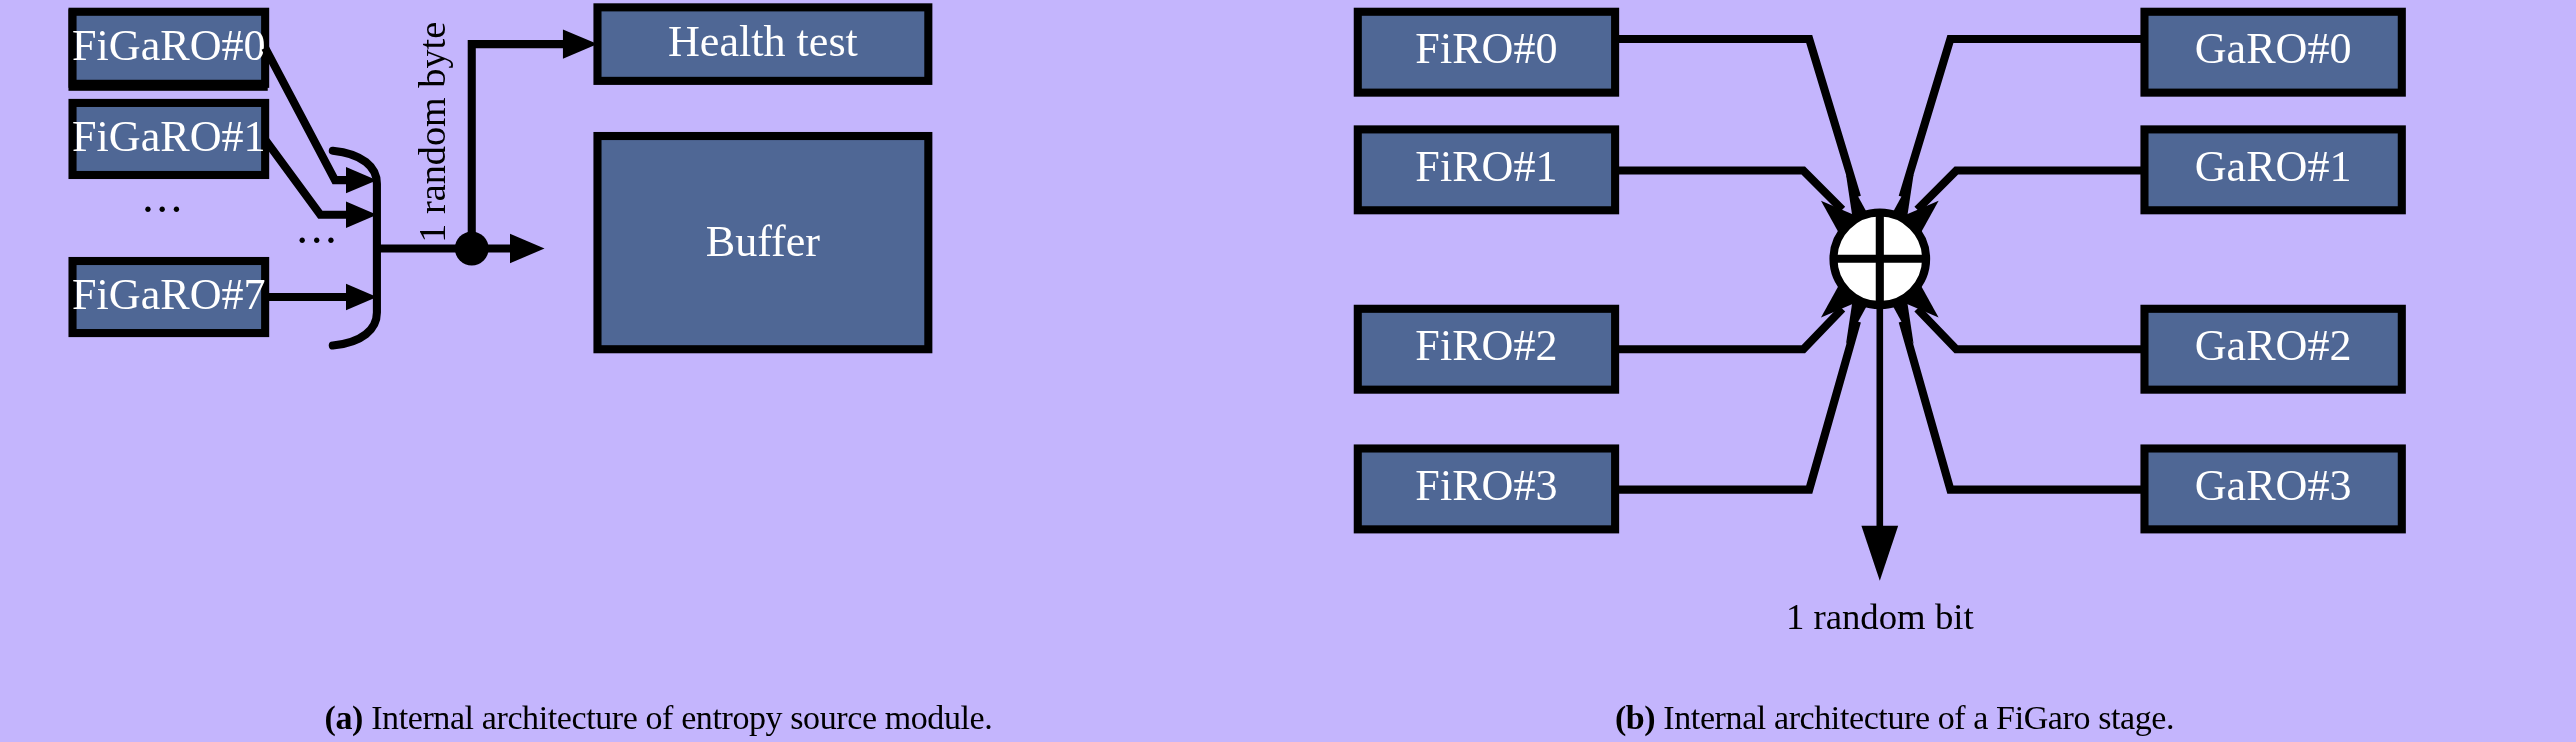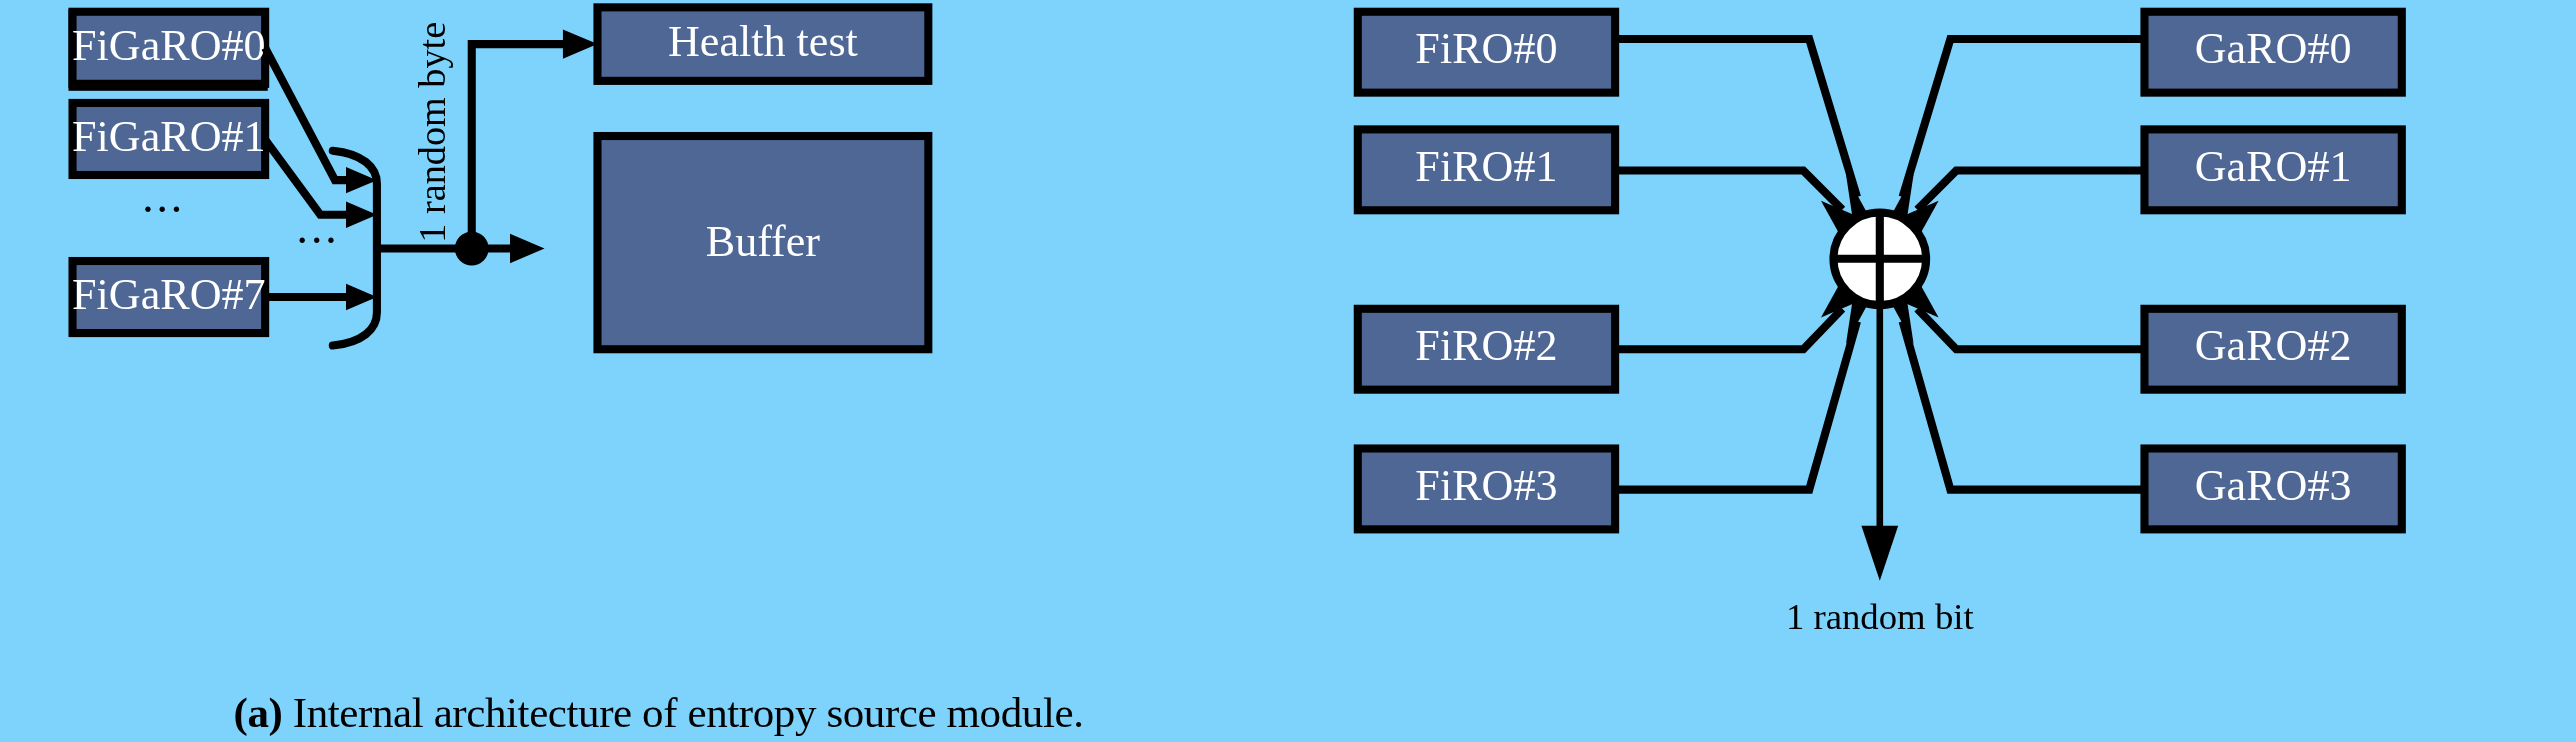--- a/index.html
+++ b/index.html
@@ -1,28 +1,28 @@
 <!DOCTYPE html>
 <html style="font-size:11.8px"><head>
 <meta charset="utf-8">
 <style>
   html,body{margin:0;padding:0;background:#ffffff;}
   body{width:2576px;height:743px;font-family:"Liberation Serif",serif;overflow:hidden;}
-  #root{position:relative;width:2576px;height:743px;background:#7dd3fc;}
+  #root{position:relative;width:2576px;height:743px;background:#c4b5fd;}
   .panel{position:absolute;top:0;height:743px;}
   .panel-a{left:0;width:1317px;}
   .panel-b{left:1265px;width:1259px;}
   svg{display:block;}
   .caption{
     position:absolute;
     bottom:5.9px;
     width:100%;
     text-align:center;
     font-family:"Liberation Serif",serif;
-    font-size:43px;
+    font-size:34px;
     color:#000;
     white-space:nowrap;
     letter-spacing:-0.4px;
   }
   .caption b{font-weight:bold;}
   .blk-label{
     font-family:"Liberation Serif",serif;
     fill:#ffffff;
     font-size:60px;
     text-anchor:middle;
@@ -194,16 +194,19 @@
         <line class="xor-l" x1="836" y1="289" x2="836" y2="415"></line>
         <line class="xor-l" x1="773" y1="352" x2="899" y2="352"></line>
       </g>
 
       <path class="wire-thin" d="M836,289 L836,730"></path>
       <polygon class="ar" points="811,715 861,715 836,790"></polygon>
 
       <text class="botlabel" x="836" y="855">1 random bit</text>
     </svg>
 
+    <div class="caption">
+      <b>(b)</b><span> Internal architecture of a FiGaro stage.</span>
+    </div>
   </div>
 
 </div>
 
 
 </body></html>

